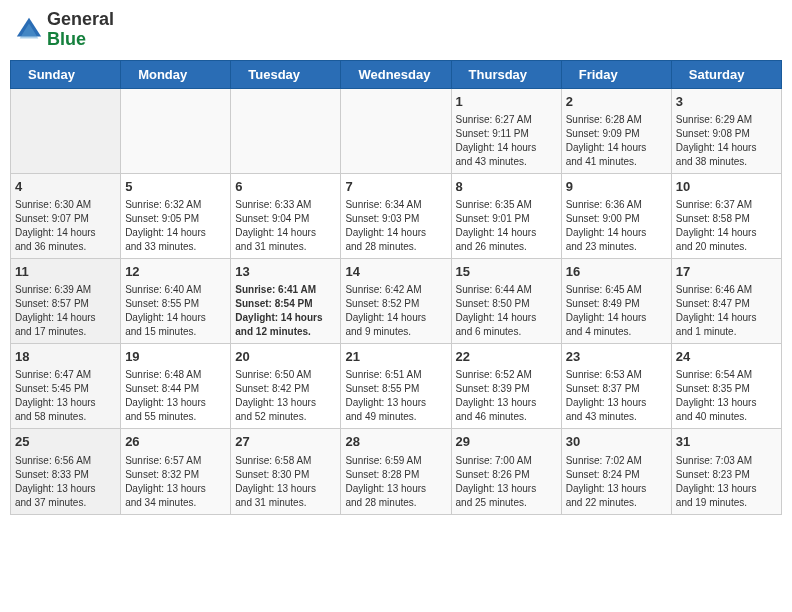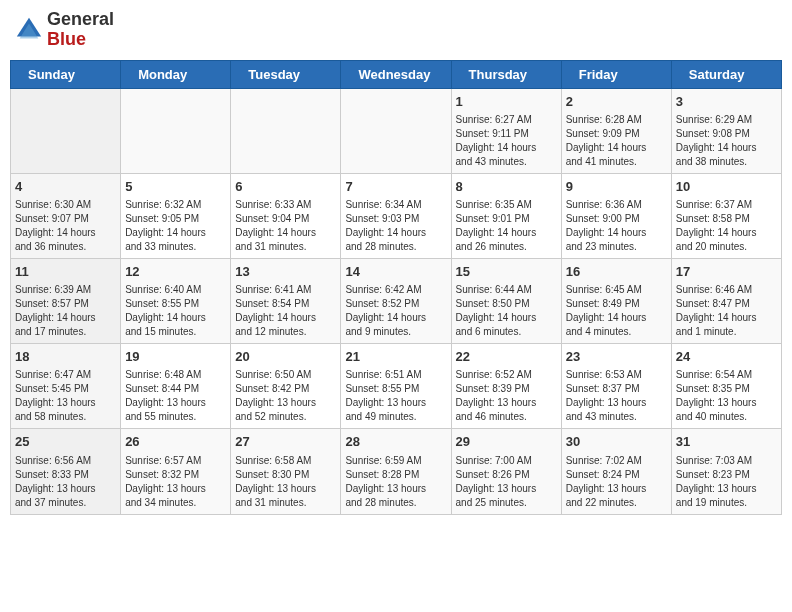--- a/index.html
+++ b/index.html
@@ -28,21 +28,21 @@
       line-height: 1.1;
     }
     .logo-general {
       font-size: 18px;
       font-weight: bold;
       color: #333;
     }
     .logo-blue {
       font-size: 18px;
       font-weight: bold;
-      color: #b91c1c;
+      color: #15803d;
     }
     .logo-icon {
       width: 28px;
       height: 28px;
     }
     .title-block {
       text-align: right;
     }
     .month-year {
       font-size: 36px;
@@ -223,21 +223,21 @@
         </td>
         <td>
           <div class="day-number">12</div>
           <div class="day-info" style="white-space: pre-line;">Sunrise: 6:40 AM
 Sunset: 8:55 PM
 Daylight: 14 hours
 and 15 minutes.</div>
         </td>
         <td>
           <div class="day-number">13</div>
-          <div class="day-info" style="white-space: pre-line;">Sunrise: 6:41 AM
+          <div class="day-info" style="white-space: pre-line; font-weight: bold;">Sunrise: 6:41 AM
 Sunset: 8:54 PM
 Daylight: 14 hours
 and 12 minutes.</div>
         </td>
         <td>
           <div class="day-number">14</div>
           <div class="day-info" style="white-space: pre-line;">Sunrise: 6:42 AM
 Sunset: 8:52 PM
 Daylight: 14 hours
 and 9 minutes.</div>

